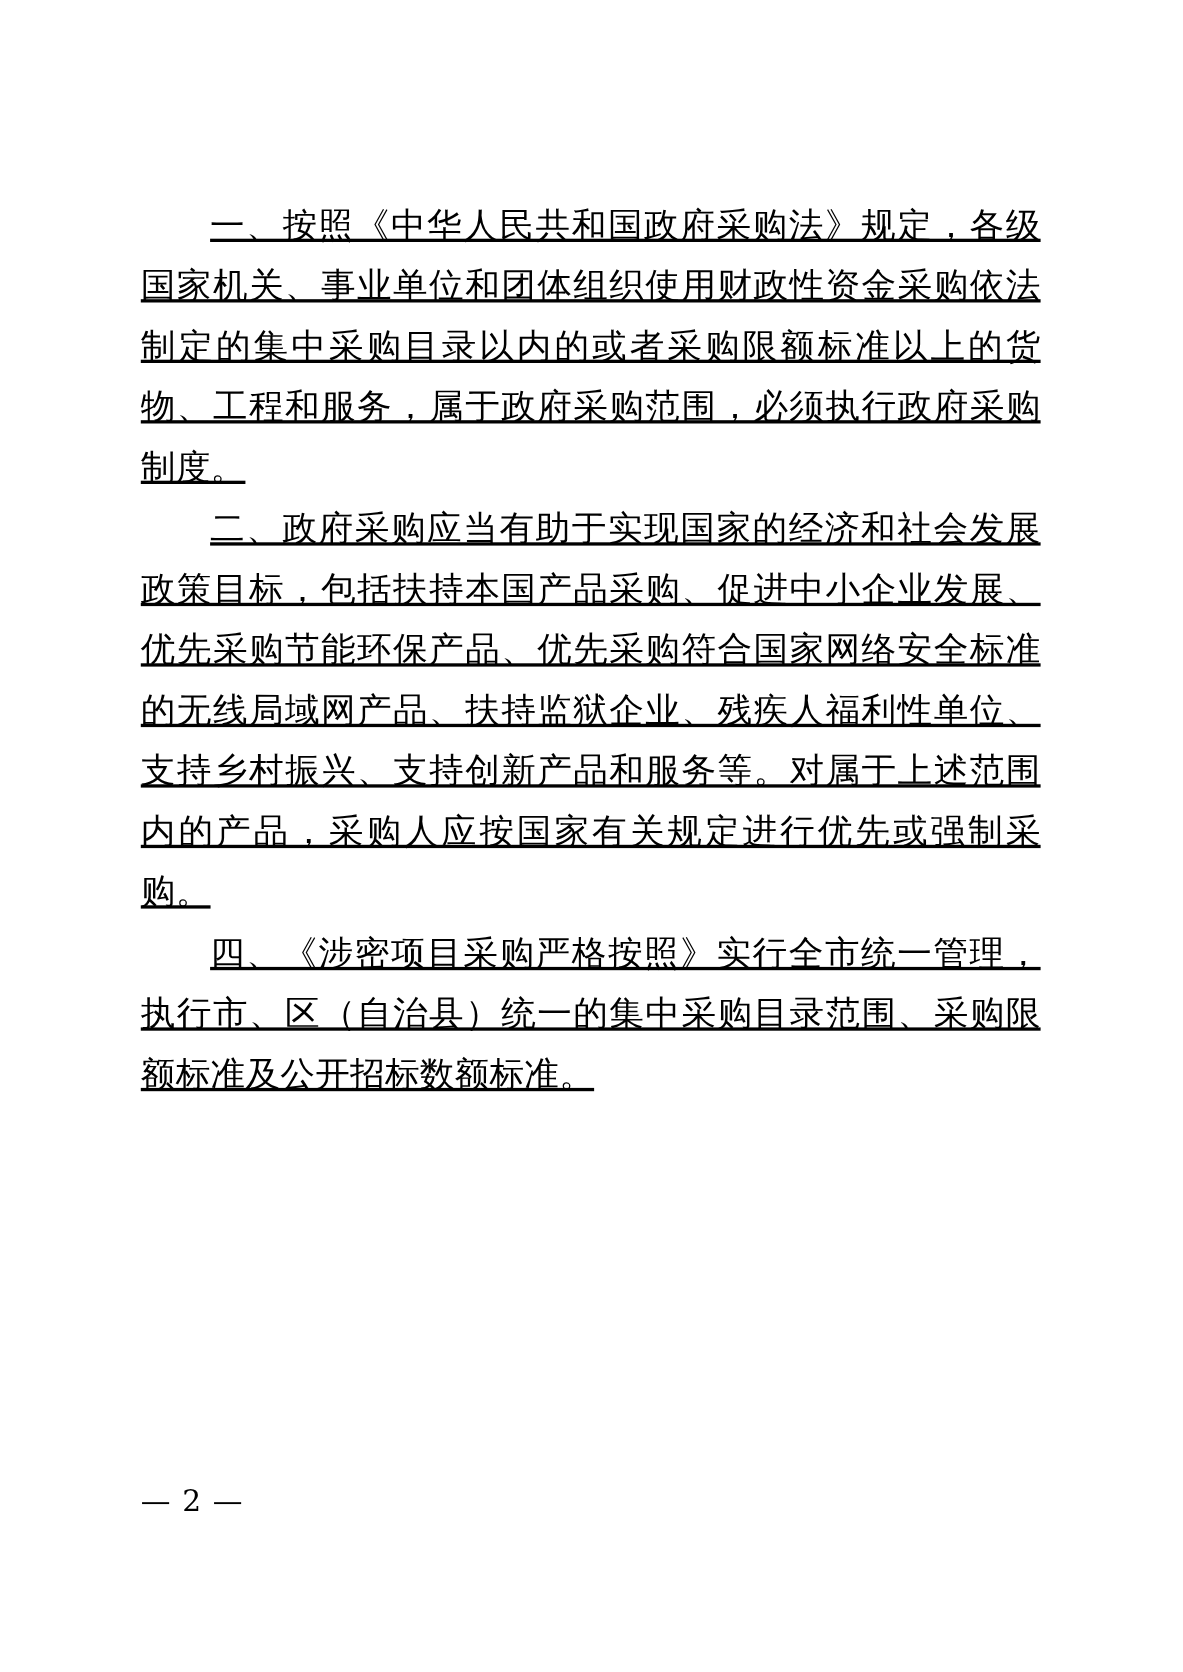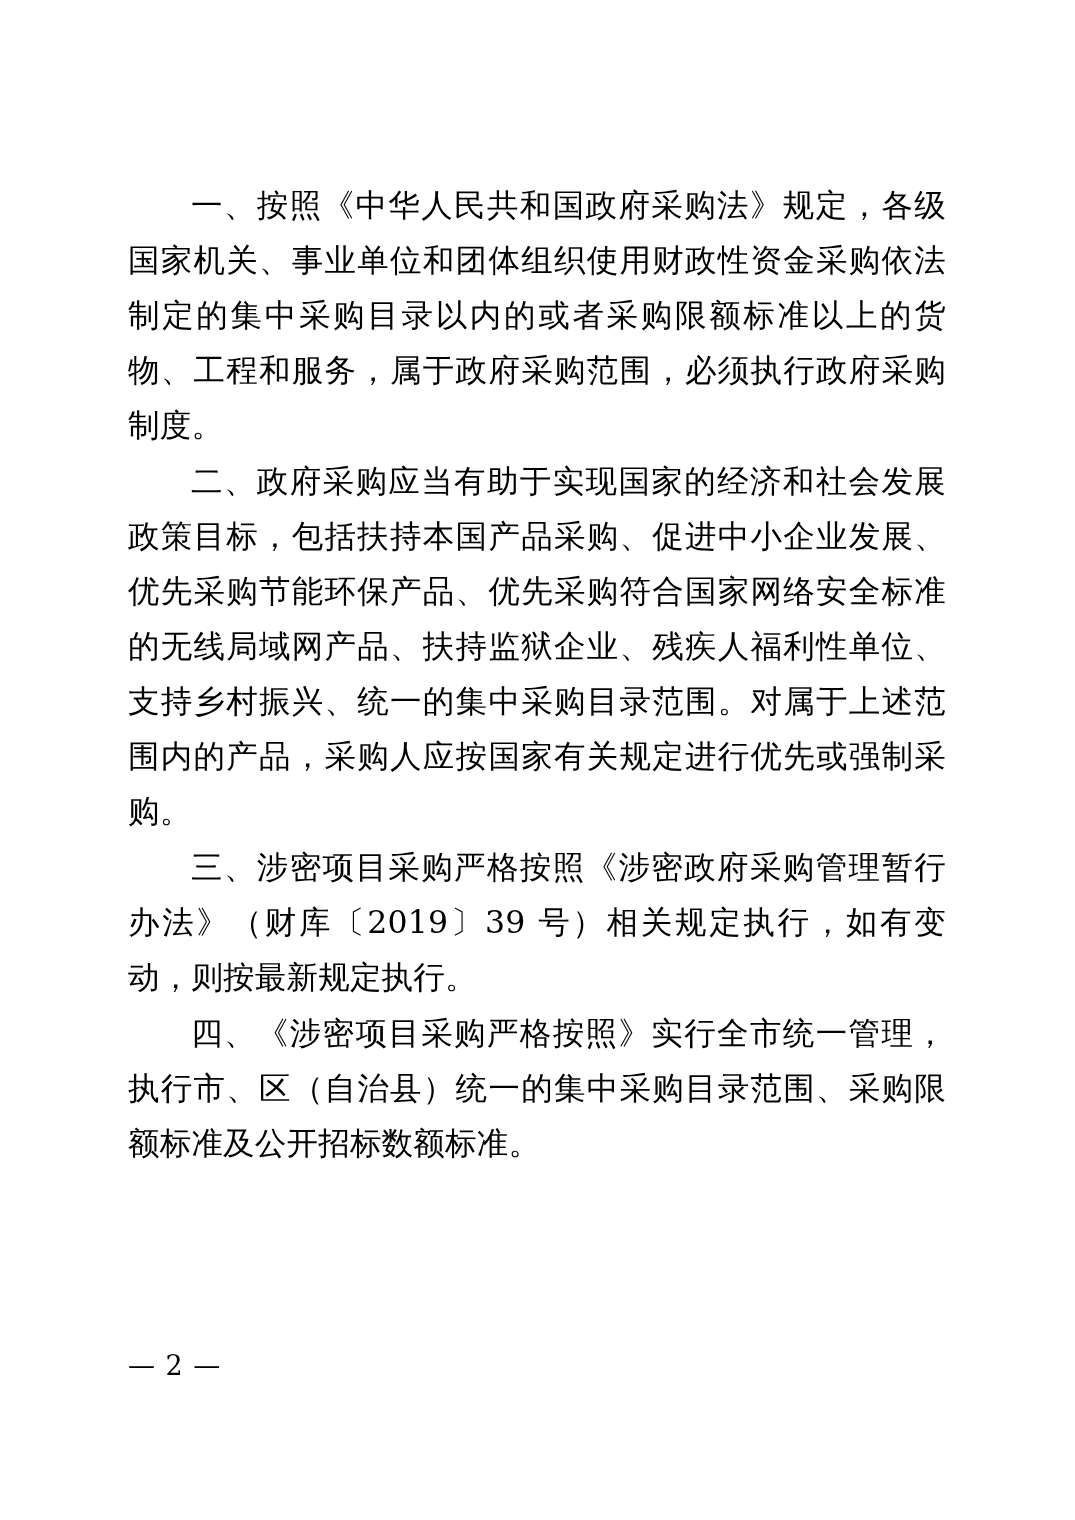--- a/index.html
+++ b/index.html
@@ -27,34 +27,34 @@
   .para {
     font-size: 31.5px;
     line-height: 55px;
     color: #000000;
     text-align: justify;
     text-justify: inter-ideograph;
     text-indent: 63px;
     margin: 0 0 1px 0;
     letter-spacing: 0.2px;
     word-break: break-all;
+    text-decoration: underline;
   }
   .page-number {
     position: absolute;
     left: 128px;
     top: 1350px;
     font-size: 27px;
     color: #000000;
     letter-spacing: 1px;
   }
 </style>
 </head>
 <body>
 
 <div class="page">
   <div class="content">
     <p class="para">一、按照《中华人民共和国政府采购法》规定，各级国家机关、事业单位和团体组织使用财政性资金采购依法制定的集中采购目录以内的或者采购限额标准以上的货物、工程和服务，属于政府采购范围，必须执行政府采购制度。</p>
-    <p class="para">二、政府采购应当有助于实现国家的经济和社会发展政策目标，包括扶持本国产品采购、促进中小企业发展、优先采购节能环保产品、优先采购符合国家网络安全标准的无线局域网产品、扶持监狱企业、残疾人福利性单位、支持乡村振兴、统一的集中采购目录范围。对属于上述范围内的产品，采购人应按国家有关规定进行优先或强制采购。</p>
-    <p class="para">三、涉密项目采购严格按照《涉密政府采购管理暂行办法》（财库〔2019〕39 号）相关规定执行，如有变动，则按最新规定执行。</p>
+    <p class="para">二、政府采购应当有助于实现国家的经济和社会发展政策目标，包括扶持本国产品采购、促进中小企业发展、优先采购节能环保产品、优先采购符合国家网络安全标准的无线局域网产品、扶持监狱企业、残疾人福利性单位、支持乡村振兴、支持创新产品和服务等。对属于上述范围内的产品，采购人应按国家有关规定进行优先或强制采购。</p>
     <p class="para">四、《涉密项目采购严格按照》实行全市统一管理，执行市、区（自治县）统一的集中采购目录范围、采购限额标准及公开招标数额标准。</p>
   </div>
   <div class="page-number">— 2 —</div>
 </div>
 
 </body></html>

